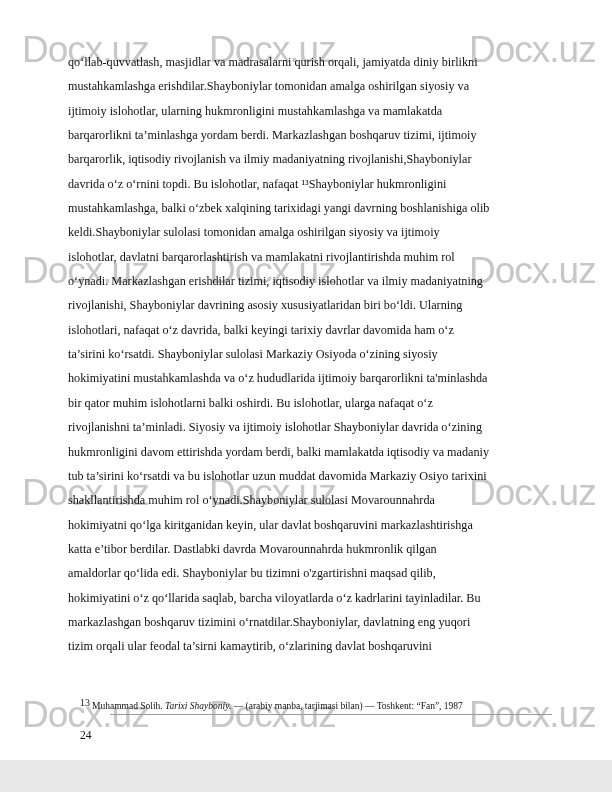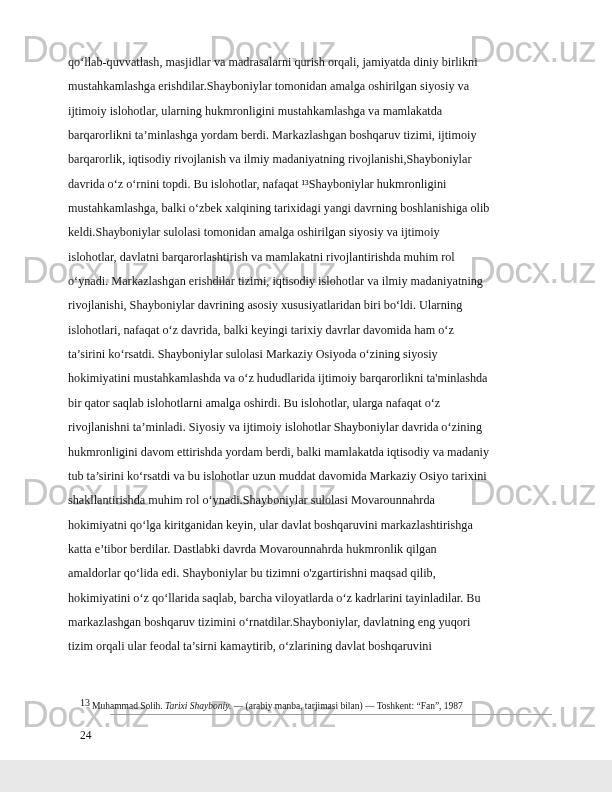--- a/index.html
+++ b/index.html
@@ -119,21 +119,21 @@
       <div class="line">barqarorlik, iqtisodiy rivojlanish va ilmiy madaniyatning rivojlanishi,Shayboniylar</div>
       <div class="line">davrida o‘z o‘rnini topdi. Bu islohotlar, nafaqat ¹³Shayboniylar hukmronligini</div>
       <div class="line">mustahkamlashga, balki o‘zbek xalqining tarixidagi yangi davrning boshlanishiga olib</div>
       <div class="line">keldi.Shayboniylar sulolasi tomonidan amalga oshirilgan siyosiy va ijtimoiy</div>
       <div class="line">islohotlar, davlatni barqarorlashtirish va mamlakatni rivojlantirishda muhim rol</div>
       <div class="line">o‘ynadi. Markazlashgan erishdilar tizimi, iqtisodiy islohotlar va ilmiy madaniyatning</div>
       <div class="line">rivojlanishi, Shayboniylar davrining asosiy xususiyatlaridan biri bo‘ldi. Ularning</div>
       <div class="line">islohotlari, nafaqat o‘z davrida, balki keyingi tarixiy davrlar davomida ham o‘z</div>
       <div class="line">ta’sirini ko‘rsatdi. Shayboniylar sulolasi Markaziy Osiyoda o‘zining siyosiy</div>
       <div class="line">hokimiyatini mustahkamlashda va o‘z hududlarida ijtimoiy barqarorlikni ta'minlashda</div>
-      <div class="line">bir qator saqlab islohotlarni amalga oshirdi. Bu islohotlar, ularga nafaqat o‘z</div>
+      <div class="line">bir qator muhim islohotlarni balki oshirdi. Bu islohotlar, ularga nafaqat o‘z</div>
       <div class="line">rivojlanishni ta’minladi. Siyosiy va ijtimoiy islohotlar Shayboniylar davrida o‘zining</div>
       <div class="line">hukmronligini davom ettirishda yordam berdi, balki mamlakatda iqtisodiy va madaniy</div>
       <div class="line">tub ta’sirini ko‘rsatdi va bu islohotlar uzun muddat davomida Markaziy Osiyo tarixini</div>
       <div class="line">shakllantirishda muhim rol o‘ynadi.Shayboniylar sulolasi Movarounnahrda</div>
       <div class="line">hokimiyatni qo‘lga kiritganidan keyin, ular davlat boshqaruvini markazlashtirishga</div>
       <div class="line">katta e’tibor berdilar. Dastlabki davrda Movarounnahrda hukmronlik qilgan</div>
       <div class="line">amaldorlar qo‘lida edi. Shayboniylar bu tizimni o'zgartirishni maqsad qilib,</div>
       <div class="line">hokimiyatini o‘z qo‘llarida saqlab, barcha viloyatlarda o‘z kadrlarini tayinladilar. Bu</div>
       <div class="line">markazlashgan boshqaruv tizimini o‘rnatdilar.Shayboniylar, davlatning eng yuqori</div>
       <div class="line">tizim orqali ular feodal ta’sirni kamaytirib, o‘zlarining davlat boshqaruvini</div>

